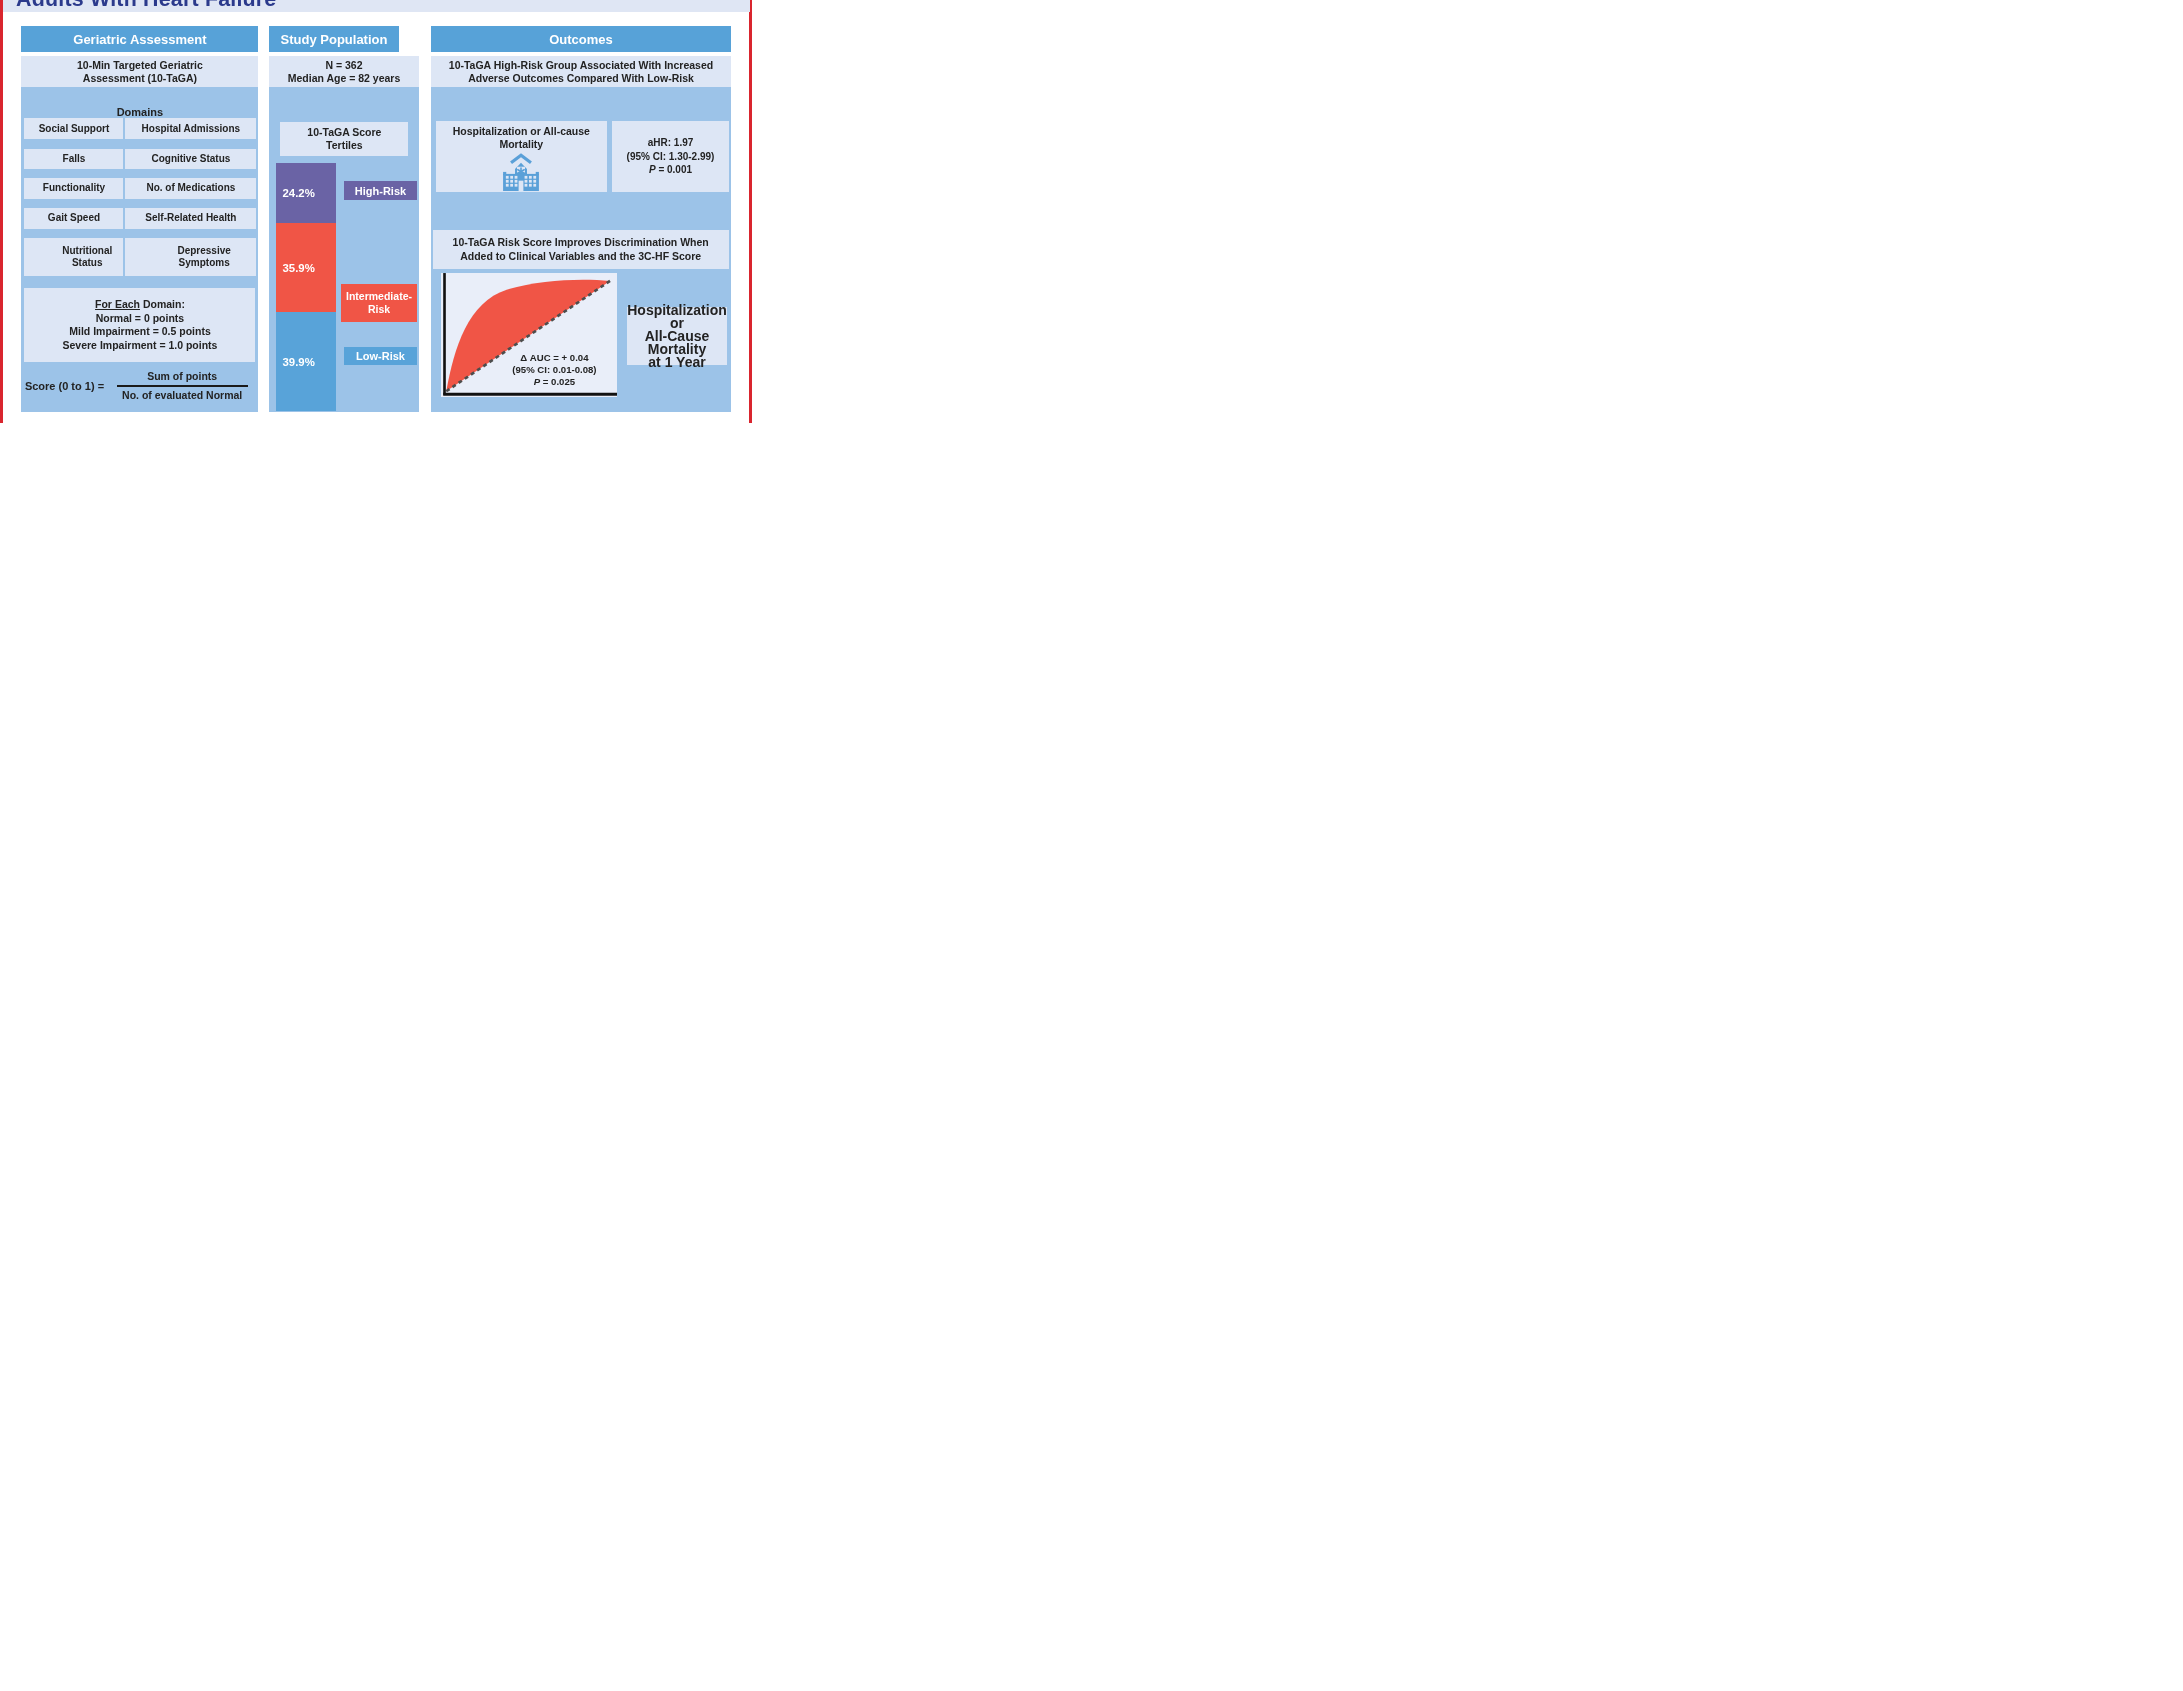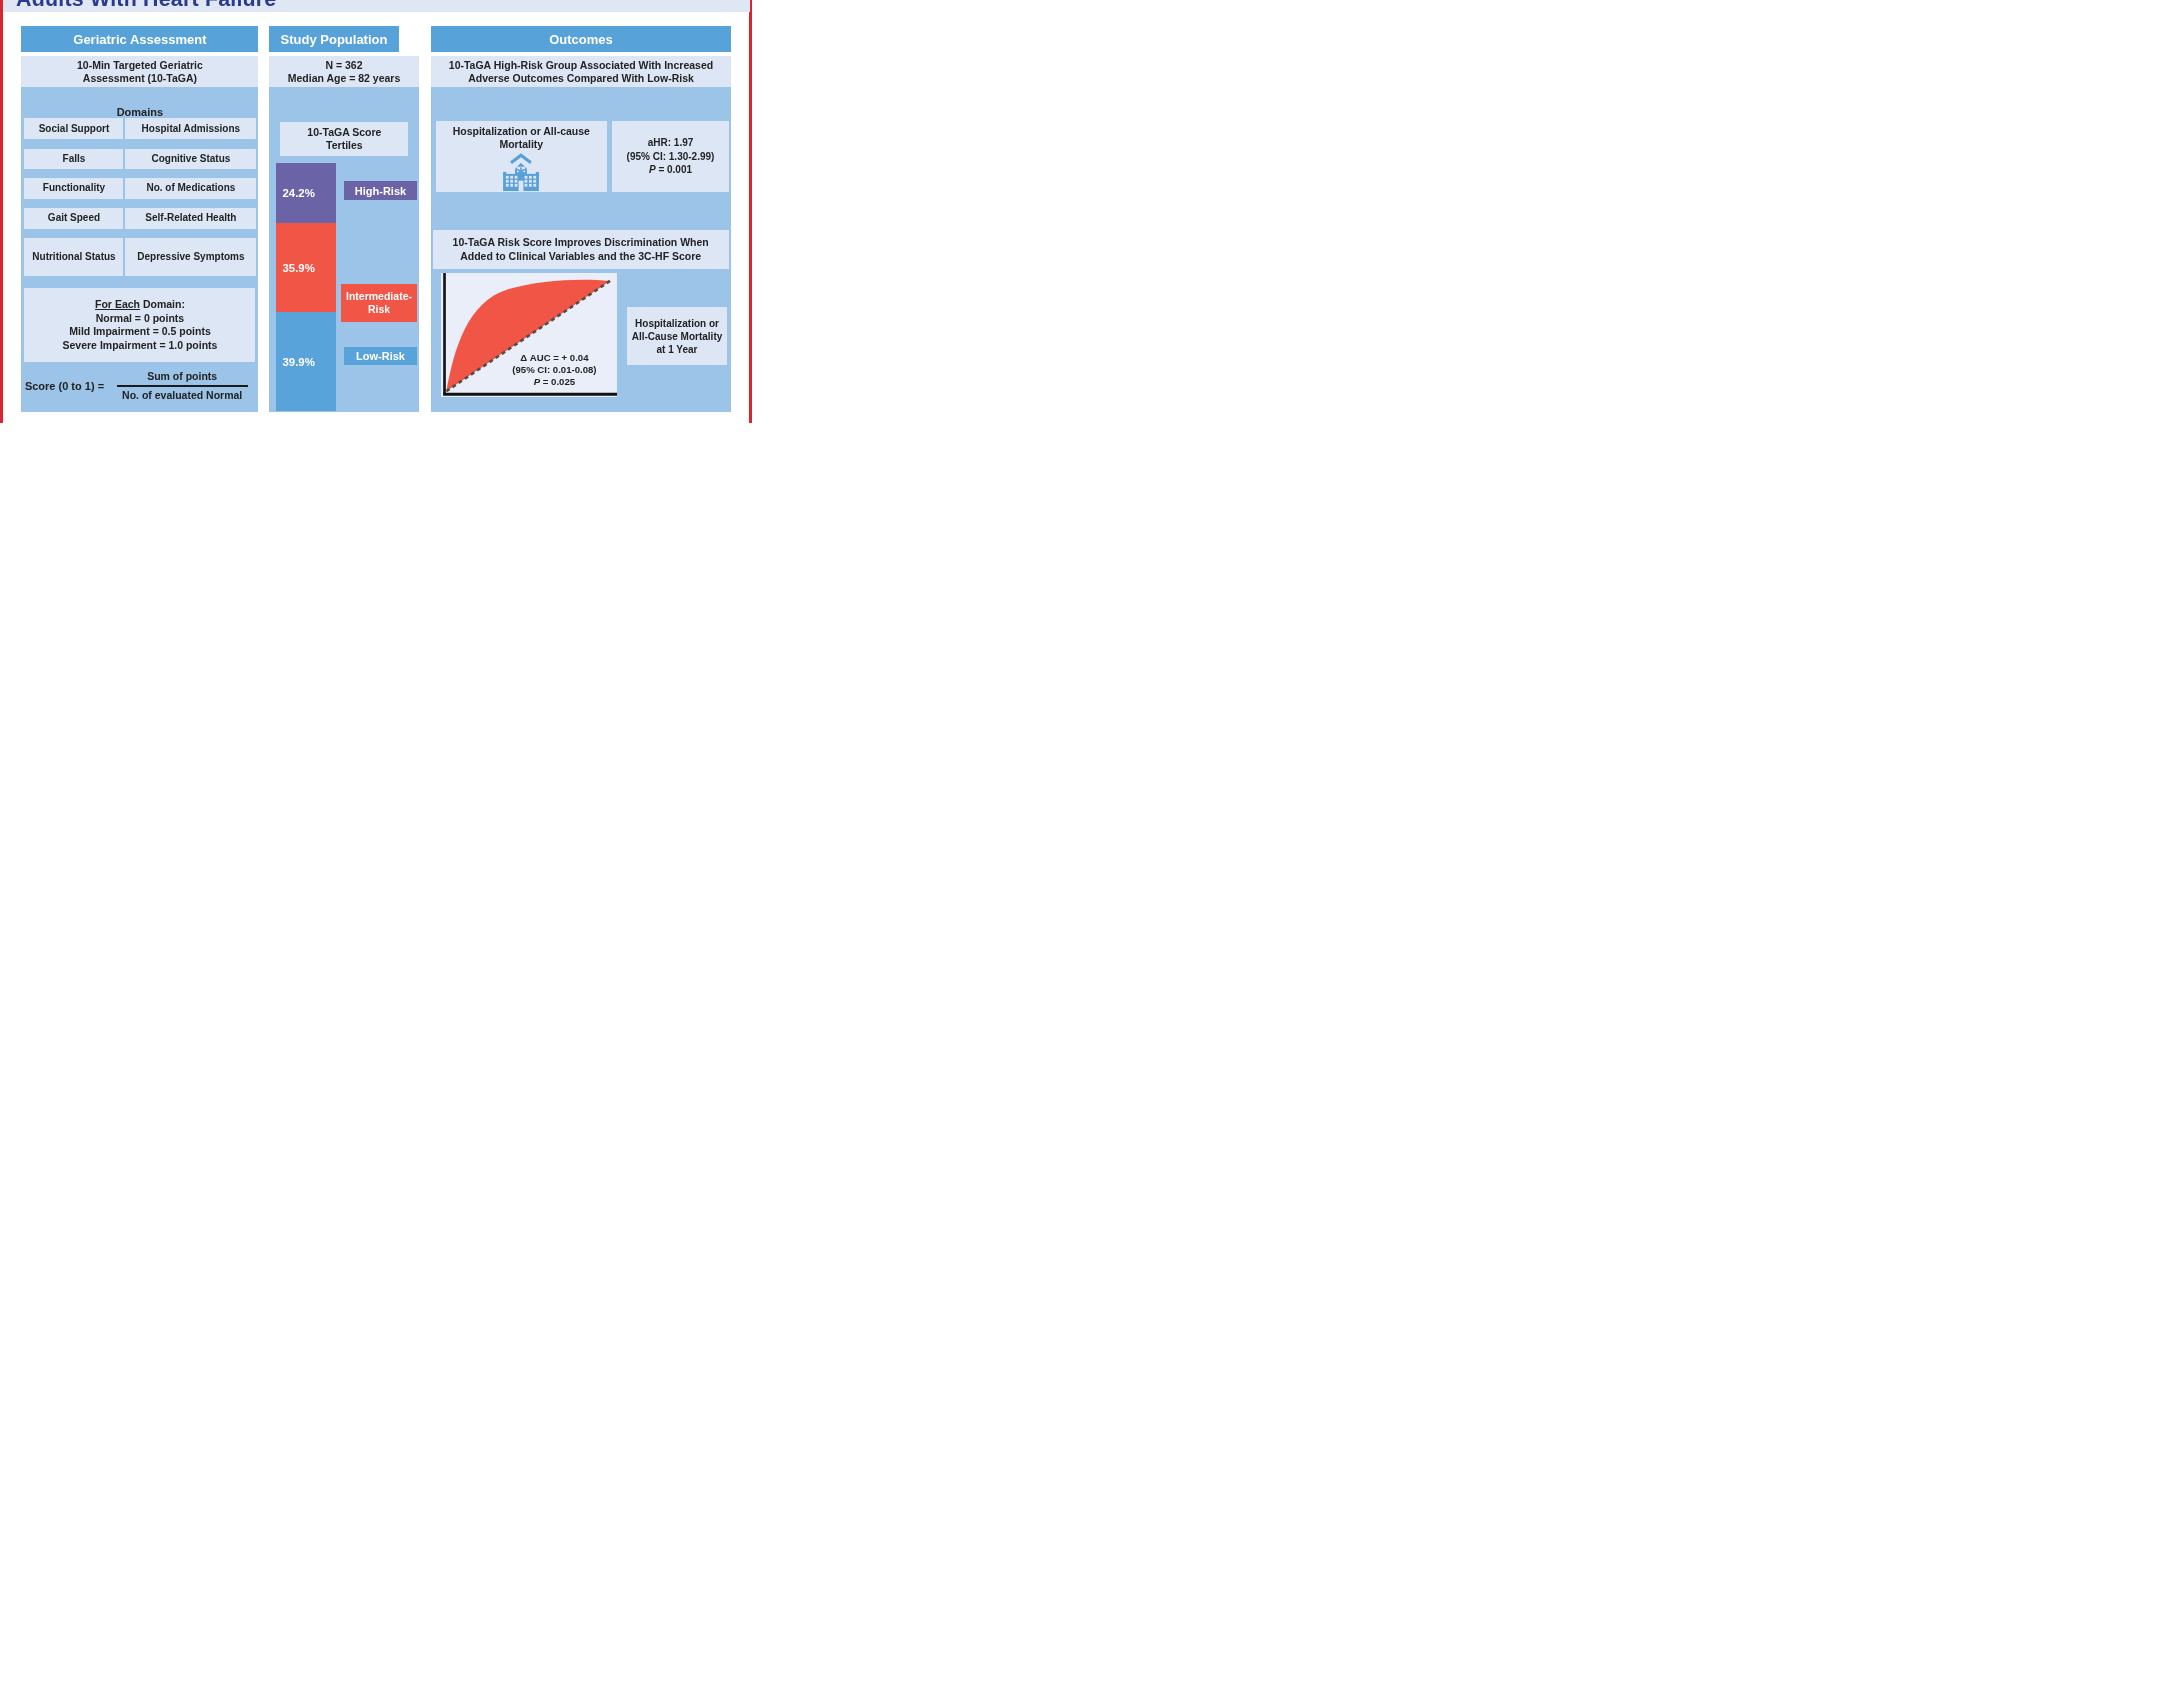--- a/index.html
+++ b/index.html
@@ -48,21 +48,21 @@
   .intro-box     { left:0; top:0; width:237px; height:31px; font-size:10.5px; line-height:13px; }
   .domains-label { position:absolute; left:0; top:31px; width:237px; height:49px;
                    display:flex; align-items:center; justify-content:center;
                    font-size:11px; font-weight:bold; color:#232323; }
   .dom-left  { left:3.1px;   width:99px; font-size:10px; line-height:11.8px; padding:0 3.5px; box-sizing:border-box; }
   .dom-right { left:104px; width:131px; font-size:10px; line-height:11.8px; padding:0 3.5px; box-sizing:border-box; }
   .r0 { top:62px; height:21.4px; }
   .r1 { top:93px; height:20px; }
   .r2 { top:122px; height:20.5px; }
   .r3 { top:152px; height:20.5px; }
-  .r4 { top:182px; height:38px; }
+  .r4 { top:182px; height:38px;padding-left:30px; }
   .scoring-box { left:3.1px; top:232px; width:231px; height:74px; font-size:10.5px; line-height:13.5px; }
   .ul { text-decoration:underline; text-decoration-thickness:0.9px; text-underline-offset:1.3px; }
   .score-formula { position:absolute; left:3.5px; top:306px; width:231px; height:48px;
                    display:flex; align-items:center; color:#232323; font-weight:bold; }
   .score-lhs { font-size:11px; white-space:nowrap; margin-right:4.4px; }
   .fraction  { flex:1; display:flex; flex-direction:column; align-items:center; font-size:10.5px; line-height:12.7px; }
   .frac-bar  { width:131px; height:2.2px; background:#1a1a1a; margin:2.2px 0; }
 
   
   .pop-box      { left:0; top:0; width:150px; height:31px; font-size:10.5px; line-height:13px; }
@@ -79,21 +79,21 @@
 
   
   .banner-box   { left:0; top:0; width:300px; height:31px; font-size:10.5px; line-height:13px; }
   .hosp-box     { left:4.8px;  top:65px; width:171px; height:71px; font-size:10.5px; line-height:13px;
                   justify-content:center; padding-top:3.5px; box-sizing:border-box; }
   .ahr-box      { left:181px; top:65px; width:117px; height:71px; font-size:10px; line-height:13.5px; }
   .disc-box     { left:1.7px;   top:174px; width:296px; height:39px; font-size:10.5px; line-height:13.5px; }
   .roc-box      { position:absolute; left:9.6px; top:217px; width:176px; height:124px; background:#e9eef9; }
   .roc-text     { position:absolute; right:1.7px; bottom:8.7px; width:121px; text-align:center;
                   font-weight:bold; font-size:9.6px; line-height:12.2px; color:#232323; }
-  .endpoint-box { left:196px; top:251px; width:100px; height:58px; font-size:10px; line-height:13px; }
+  .endpoint-box { left:196px; top:251px; width:100px; height:58px; font-size:14px; line-height:13px; }
 
   .it { font-style:italic; }
   .hosp-icon { margin-top:1.7px; }
 </style>
 </head>
 <body>
 
 <div class="fig">
 
   <div class="abs border-left"></div>

